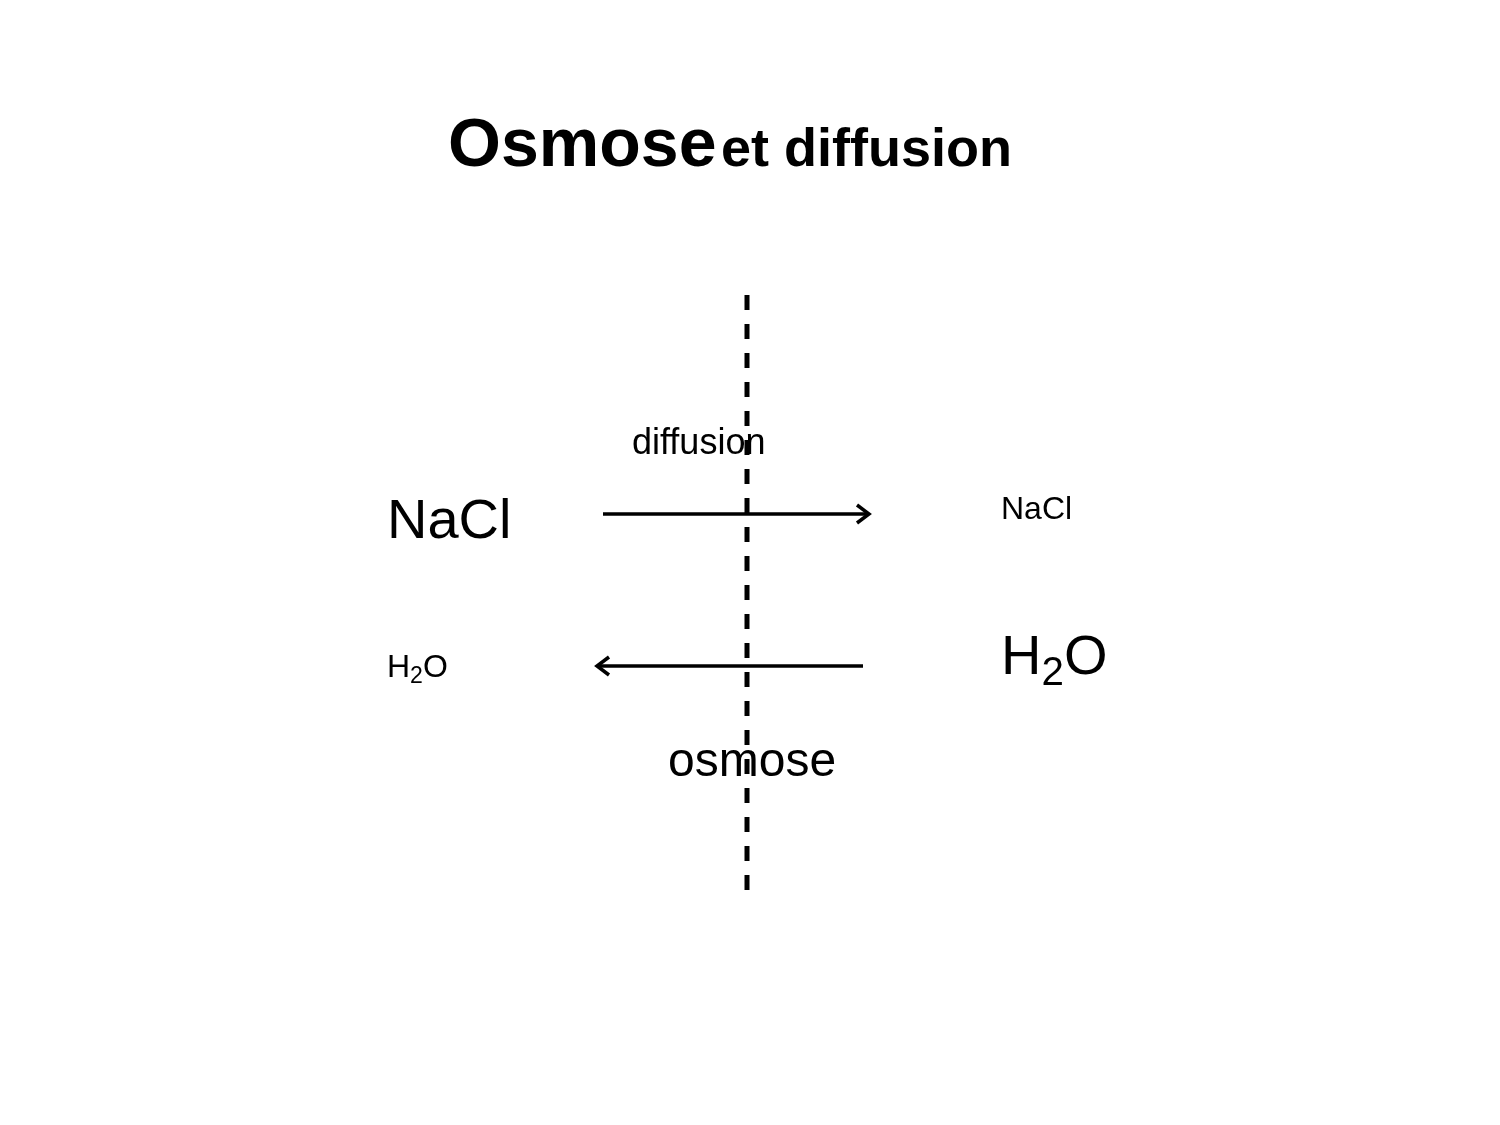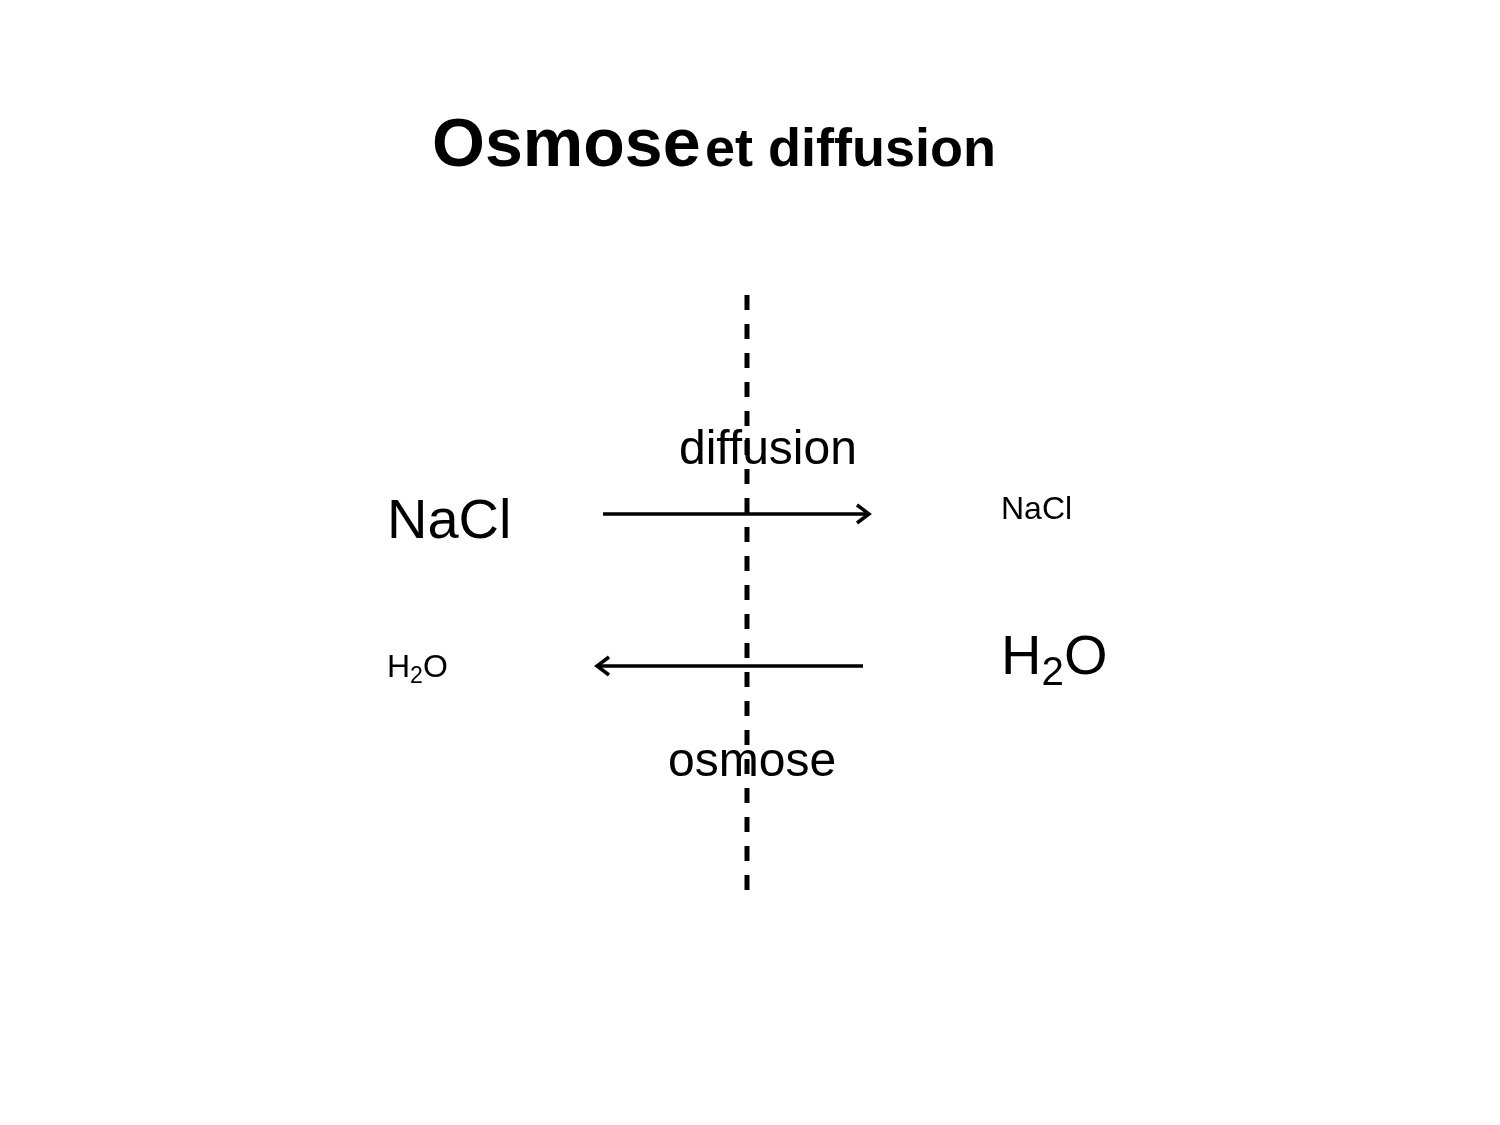--- a/index.html
+++ b/index.html
@@ -1,23 +1,23 @@
 <!DOCTYPE html>
 <html><head>
 <meta charset="utf-8">
 <style>
   html, body { margin: 0; padding: 0; background: #ffffff; }
   body { width: 1500px; height: 1125px; position: relative; overflow: hidden;
          font-family: "Liberation Sans", sans-serif; color: #000; }
   .abs { position: absolute; white-space: nowrap; line-height: 1; }
-  .title { left: 0; width: 1428px; top: 108px; text-align: center; font-weight: bold; }
+  .title { left: 0; width: 1428px; top: 108px; text-align: center; font-weight: bold; padding-left: 16px; }
   .title .big { font-size: 68px; }
   .title .small { font-size: 54px; }
   svg.diagram { position: absolute; left: 0; top: 0; }
-  .lbl-diffusion { left: 679px; top: 424px; font-size: 48px; }
+  .lbl-diffusion { left: 632px; top: 424px; font-size: 36px; }
   .lbl-osmose { left: 668px; top: 736px; font-size: 48px; }
   .nacl-left { left: 387px; top: 491px; font-size: 56px; }
   .nacl-right { left: 1001px; top: 492px; font-size: 32px; }
   .h2o-left { left: 387px; top: 650px; font-size: 32px; }
   .h2o-right { left: 1001px; top: 627px; font-size: 56px; }
   sub { font-size: 0.72em; vertical-align: -0.28em; line-height: 0; }
 </style>
 </head>
 <body>
 

